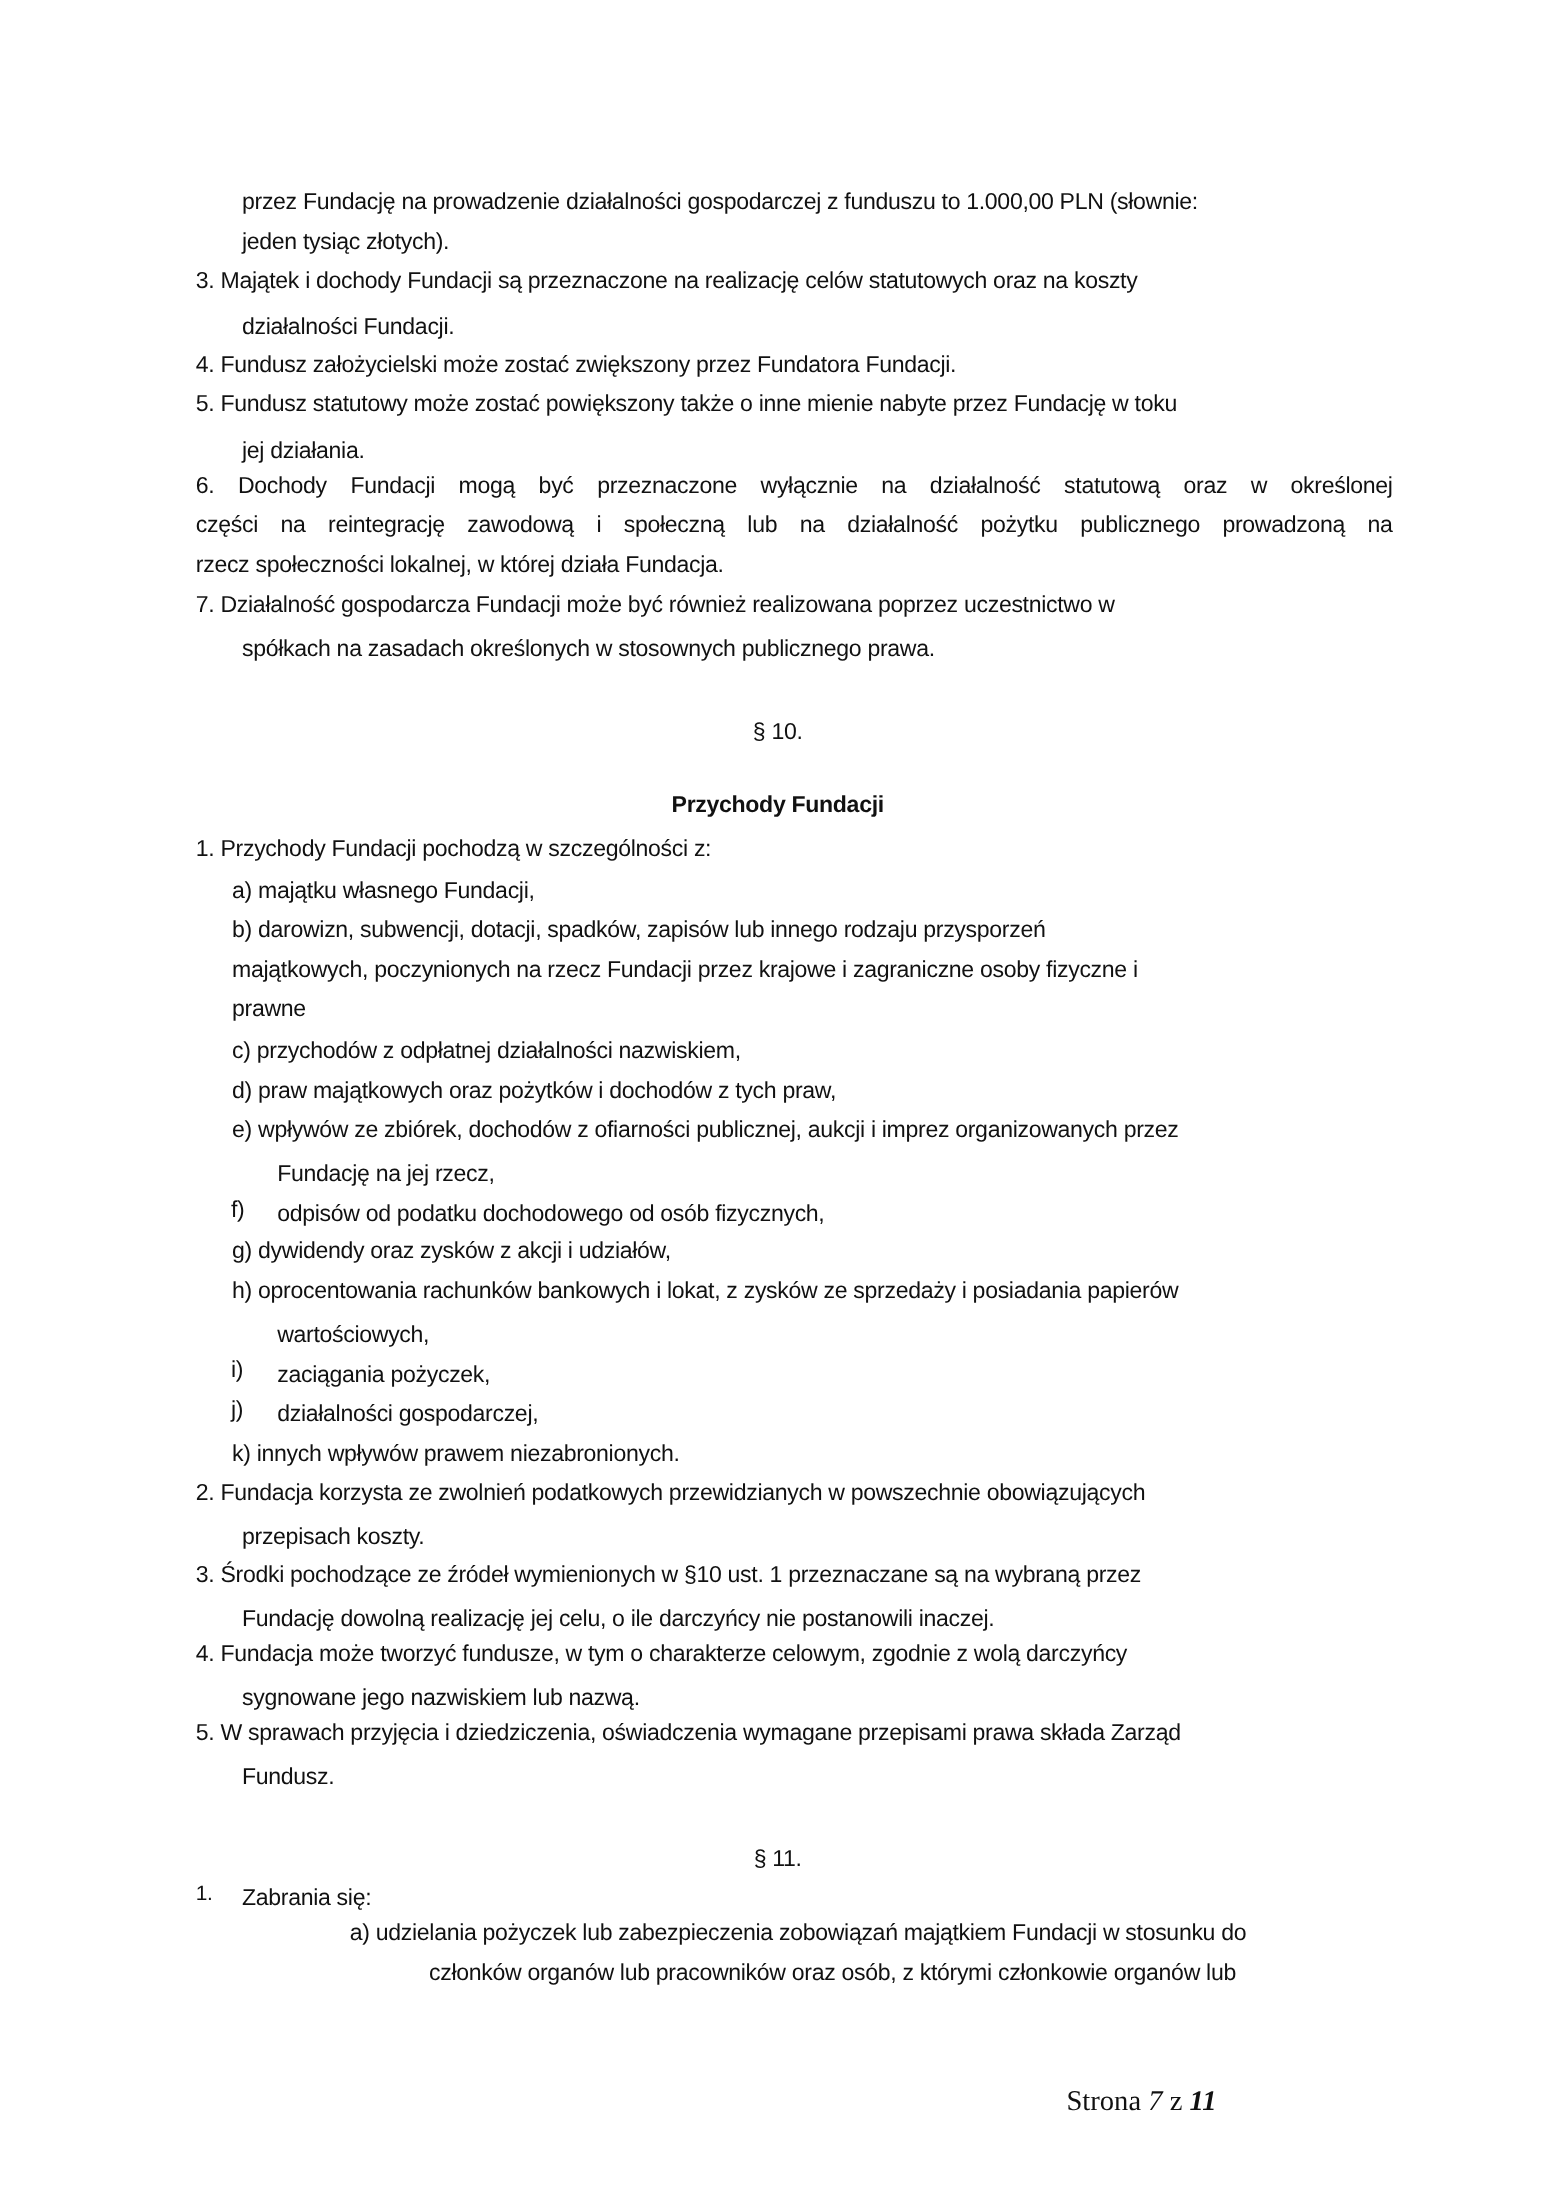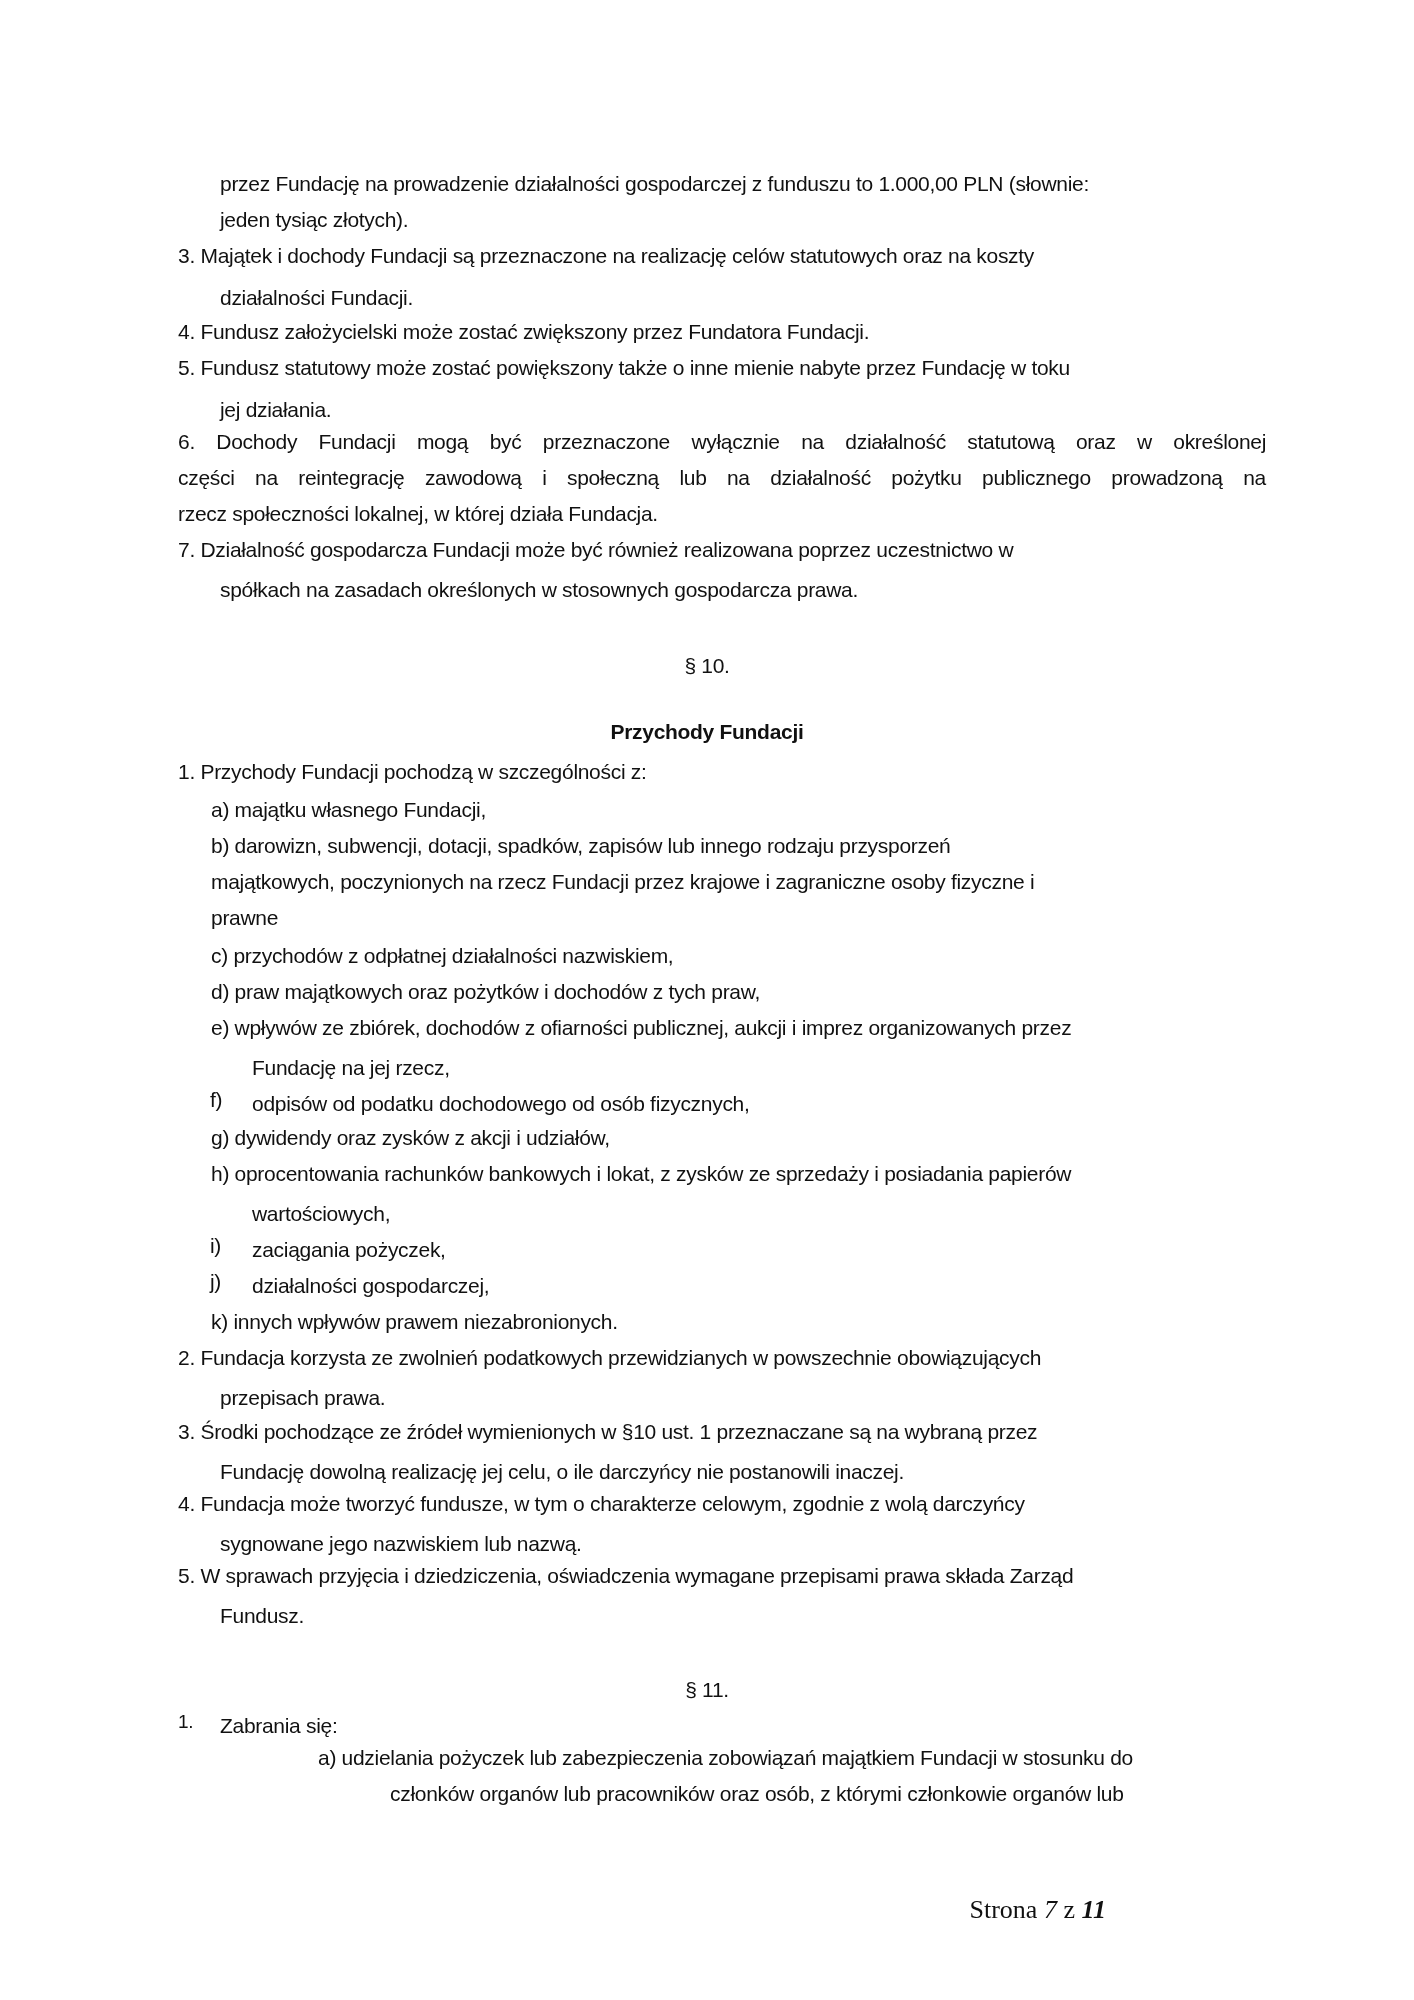--- a/index.html
+++ b/index.html
@@ -24,21 +24,21 @@
   <div class="ln" style="left:220px;top:206px;">jeden tysiąc złotych).</div>
   <div class="ln" style="left:178px;top:242px;">3. Majątek i dochody Fundacji są przeznaczone na realizację celów statutowych oraz na koszty</div>
   <div class="ln" style="left:220px;top:284px;">działalności Fundacji.</div>
   <div class="ln" style="left:178px;top:318px;">4. Fundusz założycielski może zostać zwiększony przez Fundatora Fundacji.</div>
   <div class="ln" style="left:178px;top:354px;">5. Fundusz statutowy może zostać powiększony także o inne mienie nabyte przez Fundację w toku</div>
   <div class="ln" style="left:220px;top:396px;">jej działania.</div>
   <div class="ln just" style="left:178px;top:428px;width:1088px;">6. Dochody Fundacji mogą być przeznaczone wyłącznie na działalność statutową oraz w określonej</div>
   <div class="ln just" style="left:178px;top:464px;width:1088px;">części na reintegrację zawodową i społeczną lub na działalność pożytku publicznego prowadzoną na</div>
   <div class="ln" style="left:178px;top:500px;">rzecz społeczności lokalnej, w której działa Fundacja.</div>
   <div class="ln" style="left:178px;top:536px;">7. Działalność gospodarcza Fundacji może być również realizowana poprzez uczestnictwo w</div>
-  <div class="ln" style="left:220px;top:576px;">spółkach na zasadach określonych w stosownych gospodarcza prawa.</div>
+  <div class="ln" style="left:220px;top:576px;">spółkach na zasadach określonych w stosownych publicznego prawa.</div>
 
   <div class="ln center" style="top:652px;">§ 10.</div>
   <div class="ln center" style="top:718px;font-weight:bold;">Przychody Fundacji</div>
 
   <div class="ln" style="left:178px;top:758px;">1. Przychody Fundacji pochodzą w szczególności z:</div>
   <div class="ln" style="left:211px;top:796px;">a) majątku własnego Fundacji,</div>
   <div class="ln" style="left:211px;top:832px;">b) darowizn, subwencji, dotacji, spadków, zapisów lub innego rodzaju przysporzeń</div>
   <div class="ln" style="left:211px;top:868px;">majątkowych, poczynionych na rzecz Fundacji przez krajowe i zagraniczne osoby fizyczne i</div>
   <div class="ln" style="left:211px;top:904px;">prawne</div>
   <div class="ln" style="left:211px;top:942px;">c) przychodów z odpłatnej działalności nazwiskiem,</div>
@@ -49,21 +49,21 @@
   <div class="ln" style="left:252px;top:1090px;">odpisów od podatku dochodowego od osób fizycznych,</div>
   <div class="ln" style="left:211px;top:1124px;">g) dywidendy oraz zysków z akcji i udziałów,</div>
   <div class="ln" style="left:211px;top:1160px;">h) oprocentowania rachunków bankowych i lokat, z zysków ze sprzedaży i posiadania papierów</div>
   <div class="ln" style="left:252px;top:1200px;">wartościowych,</div>
   <div class="ln" style="left:210px;top:1232px;">i)</div>
   <div class="ln" style="left:252px;top:1236px;">zaciągania pożyczek,</div>
   <div class="ln" style="left:210px;top:1268px;">j)</div>
   <div class="ln" style="left:252px;top:1272px;">działalności gospodarczej,</div>
   <div class="ln" style="left:211px;top:1308px;">k) innych wpływów prawem niezabronionych.</div>
   <div class="ln" style="left:178px;top:1344px;">2. Fundacja korzysta ze zwolnień podatkowych przewidzianych w powszechnie obowiązujących</div>
-  <div class="ln" style="left:220px;top:1384px;">przepisach prawa.</div>
+  <div class="ln" style="left:220px;top:1384px;">przepisach koszty.</div>
   <div class="ln" style="left:178px;top:1418px;">3. Środki pochodzące ze źródeł wymienionych w §10 ust. 1 przeznaczane są na wybraną przez</div>
   <div class="ln" style="left:220px;top:1458px;">Fundację dowolną realizację jej celu, o ile darczyńcy nie postanowili inaczej.</div>
   <div class="ln" style="left:178px;top:1490px;">4. Fundacja może tworzyć fundusze, w tym o charakterze celowym, zgodnie z wolą darczyńcy</div>
   <div class="ln" style="left:220px;top:1530px;">sygnowane jego nazwiskiem lub nazwą.</div>
   <div class="ln" style="left:178px;top:1562px;">5. W sprawach przyjęcia i dziedziczenia, oświadczenia wymagane przepisami prawa składa Zarząd</div>
   <div class="ln" style="left:220px;top:1602px;">Fundusz.</div>
 
   <div class="ln center" style="top:1676px;">§ 11.</div>
   <div class="ln" style="left:178px;top:1708px;font-size:19px;">1.</div>
   <div class="ln" style="left:220px;top:1712px;">Zabrania się:</div>

